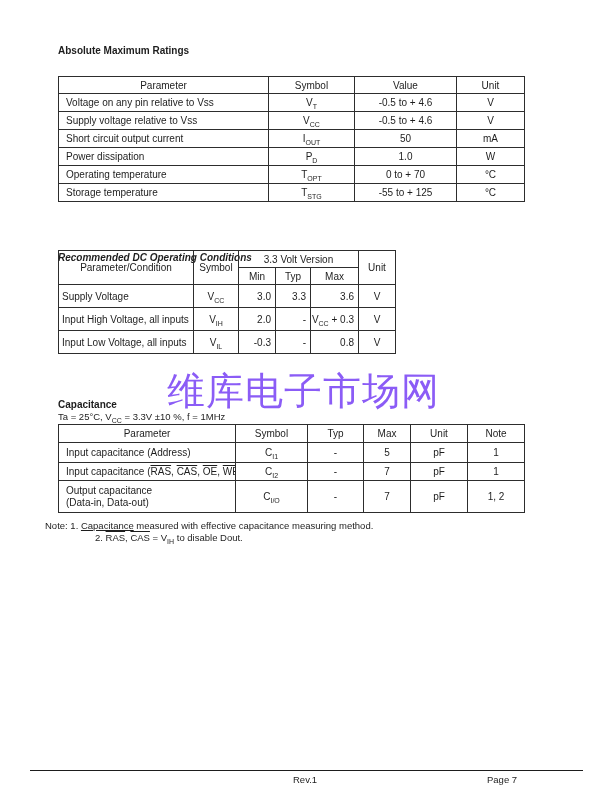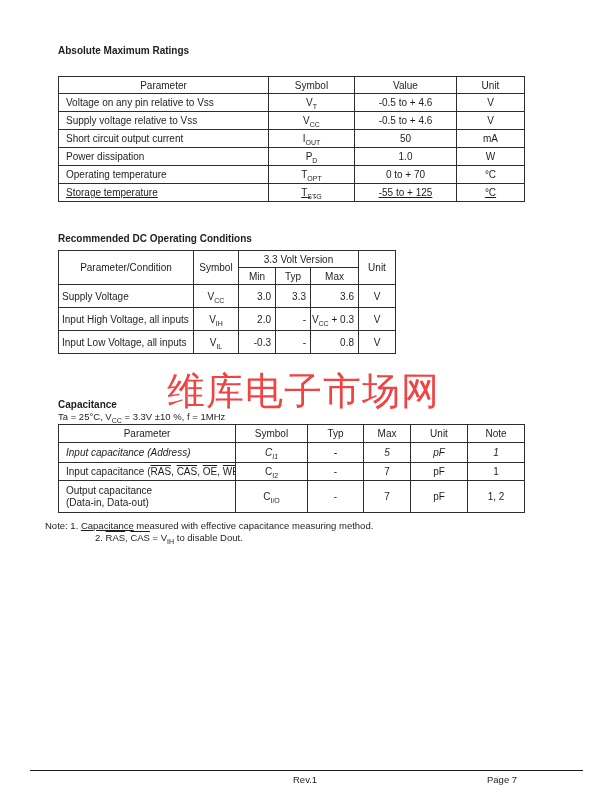--- a/index.html
+++ b/index.html
@@ -3,21 +3,21 @@
 <meta charset="utf-8">
 <style>
   html, body { margin:0; padding:0; background:#ffffff; }
   .page {
     position:relative; width:612px; height:792px; background:#ffffff;
     font-family:"Liberation Sans", sans-serif; color:#1d1d1d; overflow:hidden;
   }
   .abs { position:absolute; }
   .wm {
     left:167px; top:366px; font-size:38px; letter-spacing:1px;
-    color:#ef4444; white-space:nowrap; user-select:none;
+    color:#8b5cf6; white-space:nowrap; user-select:none;
   }
   .sec-title { font-size:10px; font-weight:bold; white-space:nowrap; }
   .cond-line { font-size:9.5px; white-space:nowrap; }
   table { border-collapse:collapse; table-layout:fixed; font-size:10px; color:#1d1d1d; }
   td, th { border:1px solid #2d2d2d; font-weight:normal; padding:0; overflow:hidden; }
   th { text-align:center; }
   .lft { text-align:left; padding-left:7px; }
   .lft2 { text-align:left; padding-left:3px; }
   .ctr { text-align:center; }
   .rgt { text-align:right; padding-right:4px; }
@@ -77,30 +77,30 @@
       <td class="ctr"><span>P</span><sub>D</sub></td>
       <td class="ctr">1.0</td>
       <td class="ctr">W</td>
     </tr>
     <tr style="height:18px;padding-left:22px;">
       <td class="lft nw">Operating temperature</td>
       <td class="ctr"><span>T</span><sub>OPT</sub></td>
       <td class="ctr">0 to + 70</td>
       <td class="ctr">°C</td>
     </tr>
-    <tr style="height:18px;text-decoration:underline;">
+    <tr style="height:18px;">
       <td class="lft nw">Storage temperature</td>
       <td class="ctr"><span>T</span><sub>STG</sub></td>
       <td class="ctr">-55 to + 125</td>
       <td class="ctr">°C</td>
     </tr>
   </tbody>
     </table>
 
-  <div class="abs sec-title" style="left:58px; top:233px;">Recommended DC Operating Conditions</div>
+  <div class="abs sec-title" style="left:58px; top:252px;font-style:italic;">Recommended DC Operating Conditions</div>
 
   <table class="abs" style="left:58px; top:250px; width:337px;">
     <colgroup>
         <col style="width:135px">
         <col style="width:45px">
         <col style="width:37px">
         <col style="width:35px">
         <col style="width:48px">
         <col style="width:37px">
       </colgroup>
@@ -157,21 +157,21 @@
       </colgroup>
     <tbody>
         <tr style="height:18px;">
       <th>Parameter</th>
       <th>Symbol</th>
       <th>Typ</th>
       <th>Max</th>
       <th>Unit</th>
       <th>Note</th>
     </tr>
-    <tr style="height:20px;font-style:italic;">
+    <tr style="height:20px;">
       <td class="lft nw">Input capacitance (Address)</td>
       <td class="ctr"><span>C</span><sub>I1</sub></td>
       <td class="ctr">-</td>
       <td class="ctr">5</td>
       <td class="ctr">pF</td>
       <td class="ctr">1</td>
     </tr>
     <tr style="height:18px;">
       <td class="lft nw"><span>Input capacitance (</span><span class="ov">RAS</span><span>, </span><span class="ov">CAS</span><span>, </span><span class="ov">OE</span><span>, </span><span class="ov">WE</span></td>
       <td class="ctr"><span>C</span><sub>I2</sub></td>

